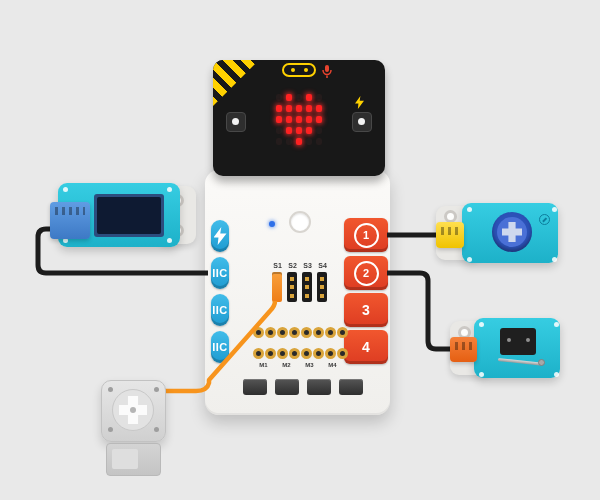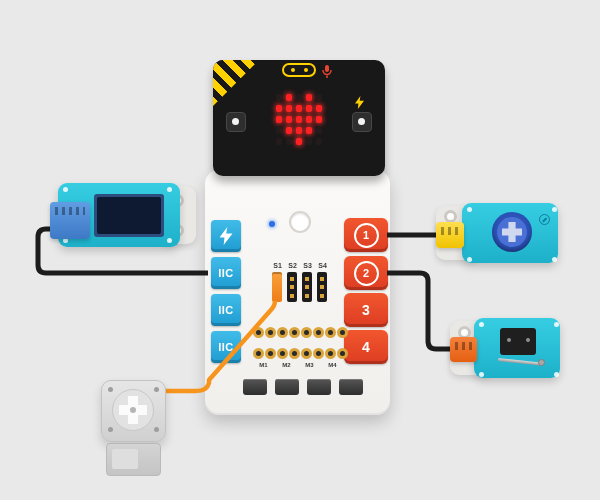--- a/index.html
+++ b/index.html
@@ -7,21 +7,21 @@
          font-family:"Liberation Sans",sans-serif;}
 
   
   .board{position:absolute;left:205px;top:170px;width:185px;height:245px;border-radius:14px;
          background:linear-gradient(180deg,#fbfaf8,#f0efec);
          box-shadow:0 8px 16px rgba(0,0,0,.18), inset 0 -2px 0 rgba(0,0,0,.05);z-index:1;}
   .status-led{position:absolute;left:64px;top:51px;width:6px;height:6px;border-radius:50%;
               background:#2e6fe8;box-shadow:0 0 4px #2e6fe8;}
   .reset-btn{position:absolute;left:84px;top:41px;width:22px;height:22px;border-radius:50%;
              background:#fff;border:2px solid #d8d5d0;box-shadow:inset 0 1px 2px rgba(0,0,0,.12);box-sizing:border-box;}
-  .pbtn-blue{position:absolute;left:6px;width:30px;height:32px;border-radius:4px;
+  .pbtn-blue{position:absolute;left:6px;width:18px;height:32px;border-radius:13px;
              background:linear-gradient(180deg,#41bce9,#1e9bd1);
              box-shadow:inset 0 -3px 0 rgba(0,0,0,.18),0 1px 2px rgba(0,0,0,.25);
              color:#fff;font-weight:bold;font-size:11px;display:flex;align-items:center;justify-content:center;letter-spacing:.5px;}
   .bolt-w{width:13px;height:18px;background:#fff;
           clip-path:polygon(60% 0,0 58%,38% 58%,32% 100%,100% 36%,52% 36%);}
   .pbtn-red{position:absolute;left:139px;width:44px;height:34px;border-radius:6px;
             background:linear-gradient(180deg,#f1572e,#dd3c22);
             box-shadow:inset 0 -3px 0 rgba(0,0,0,.2),0 1px 2px rgba(0,0,0,.25);
             color:#fff;display:flex;align-items:center;justify-content:center;font-weight:bold;}
   .ring{width:21px;height:21px;border:2px solid #fff;border-radius:50%;display:flex;

